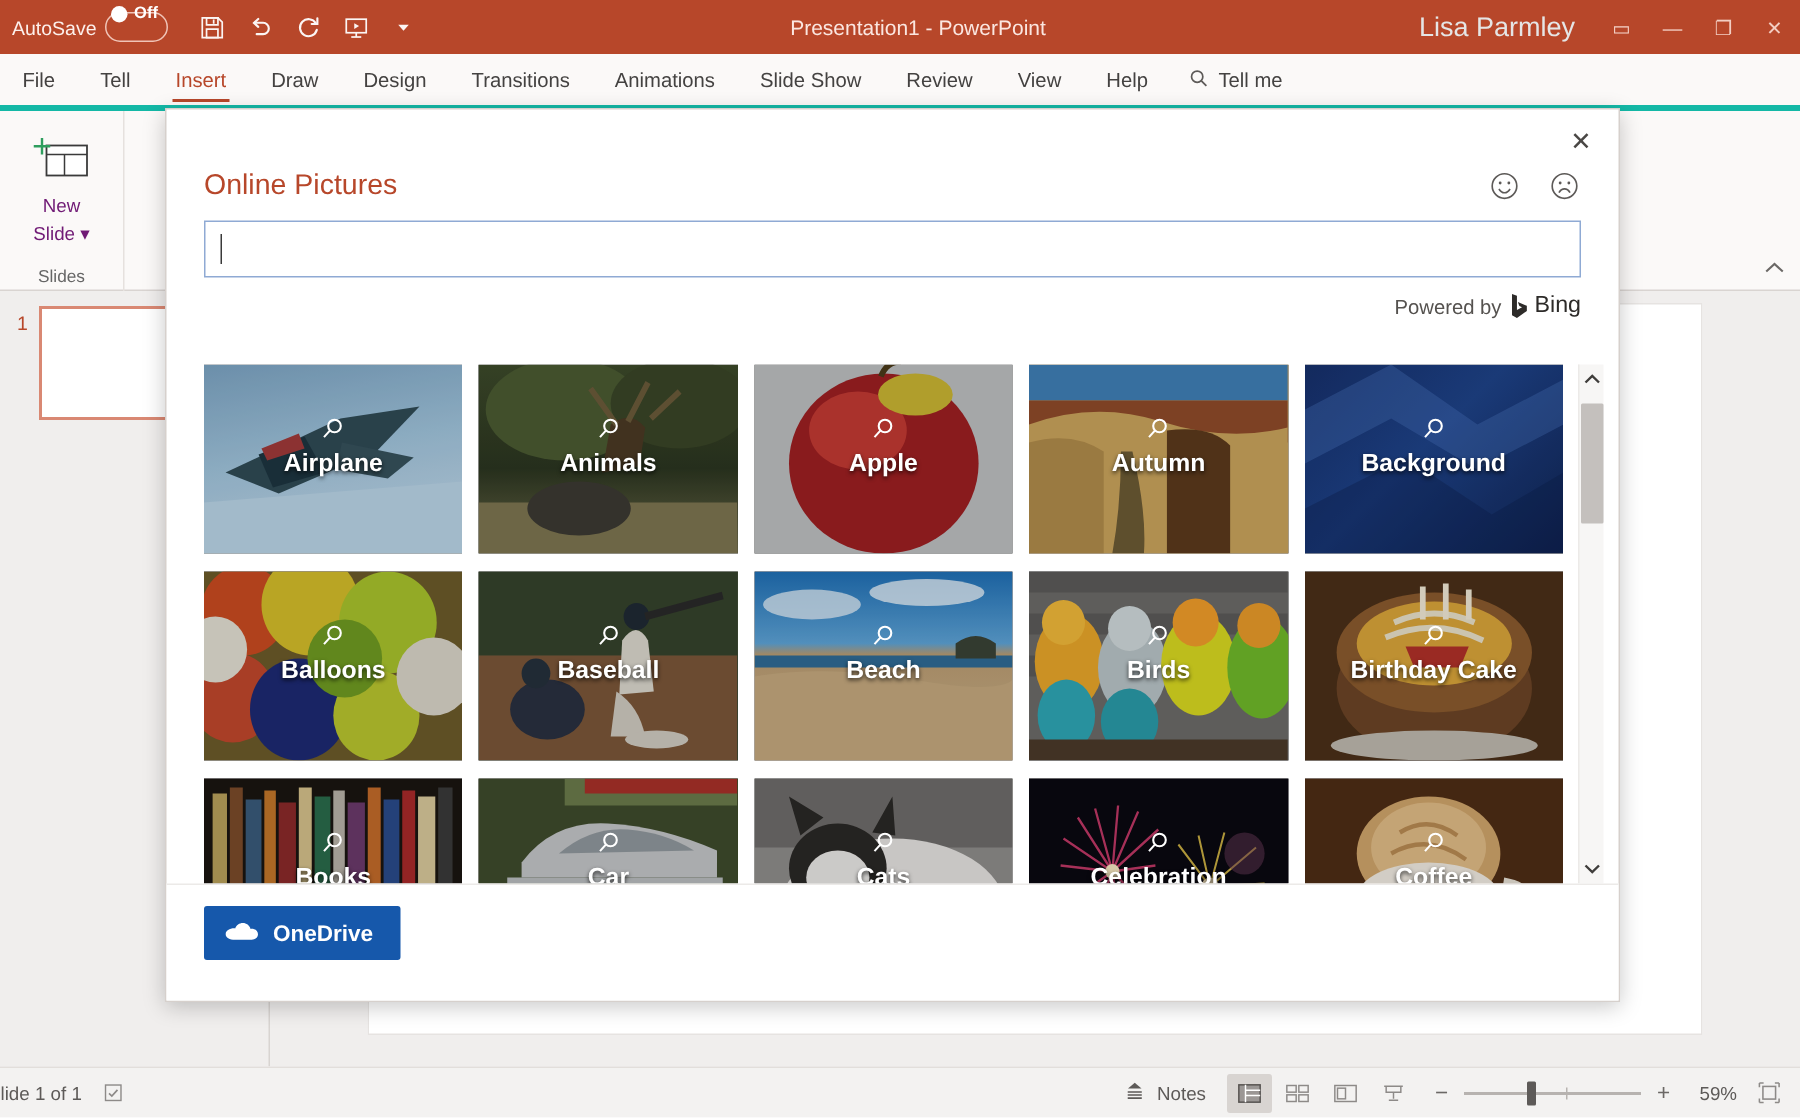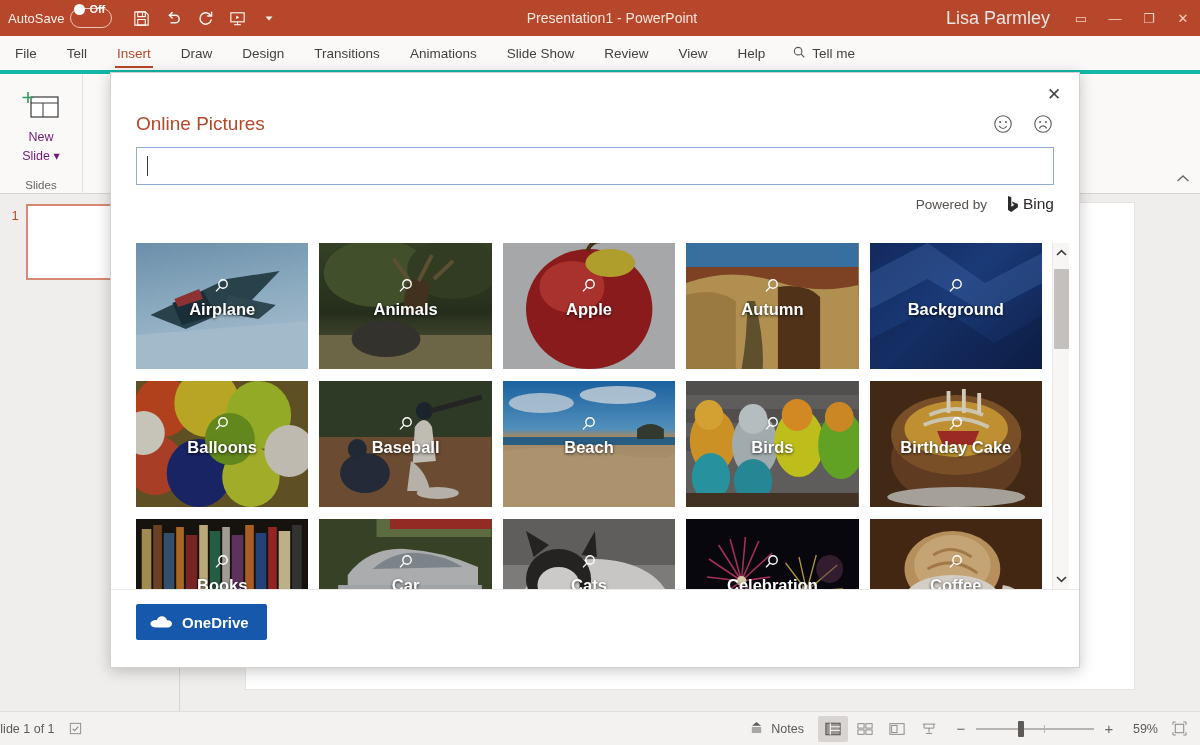--- a/index.html
+++ b/index.html
@@ -162,21 +162,21 @@
     position: absolute; left: 25px; right: 25px; top: 74px; height: 38px;
     border: 1px solid #8faad4; background: #fff; display: flex; align-items: center;
     padding: 0 8px;
   }
   .caret {
     width: 1px; height: 20px; background: #3a3a3a; margin-left: 2px;
   }
   .search-text { font-size: 14px; color: #333; }
   .powered {
     position: absolute; right: 25px; top: 122px;
-    display: flex; align-items: center; gap: 20px;
+    display: flex; align-items: center; gap: 6px;
     font-size: 13.5px; color: #55524f;
   }
   .bing-mark { display: flex; align-items: center; gap: 3px; font-size: 15.5px; color: #2d2b29; }
 
   .tilearea {
     position: absolute; left: 25px; top: 170px; right: 10px; bottom: 78px;
     display: flex;
   }
   .tilegrid {
     flex: 1; display: grid;

